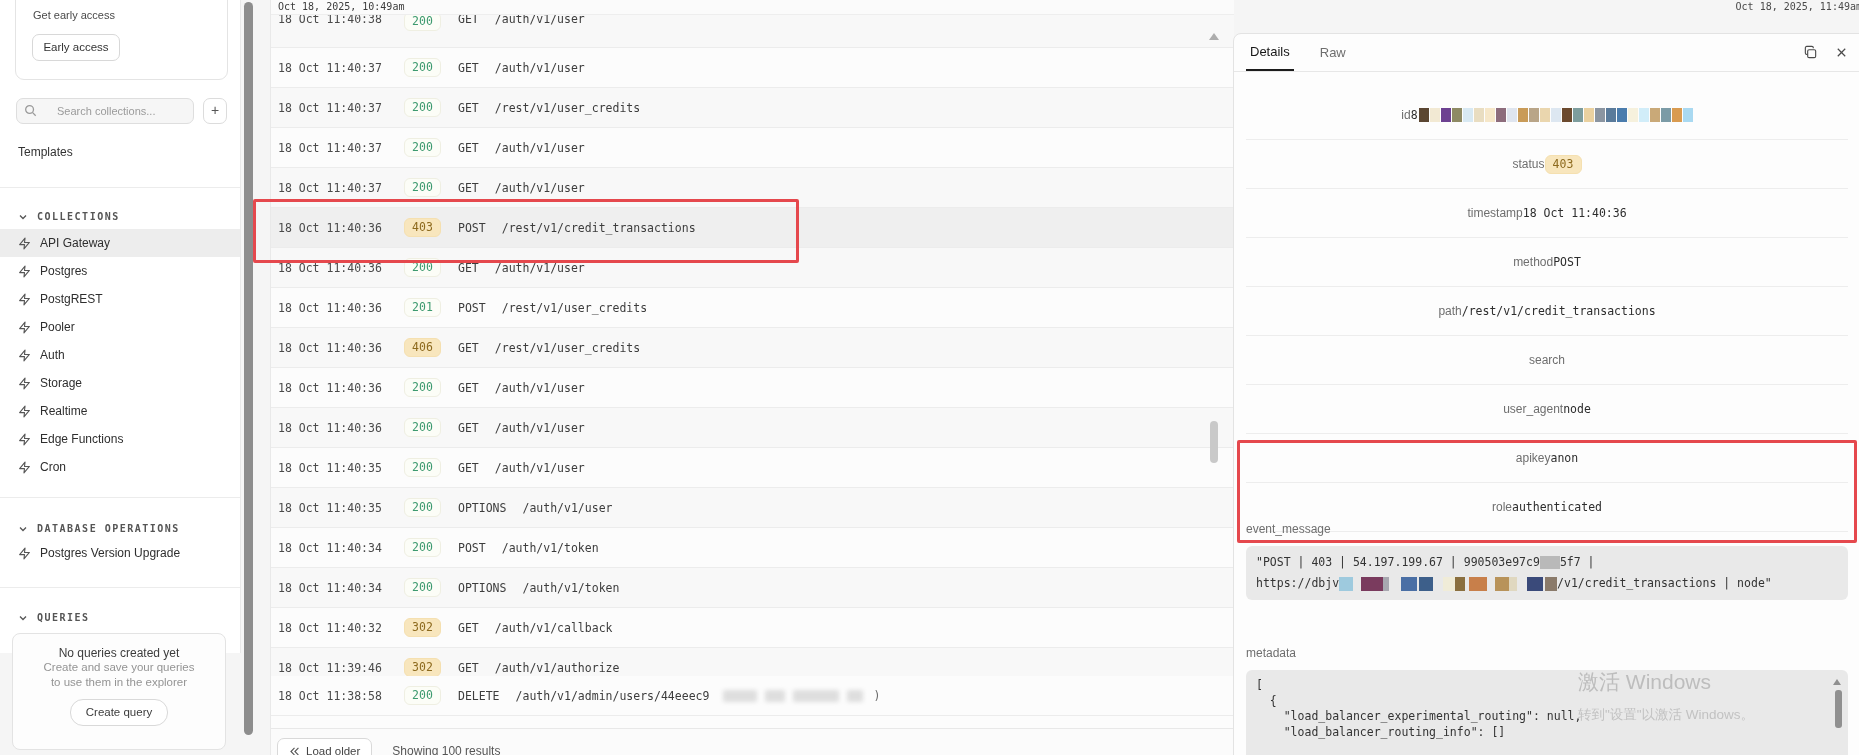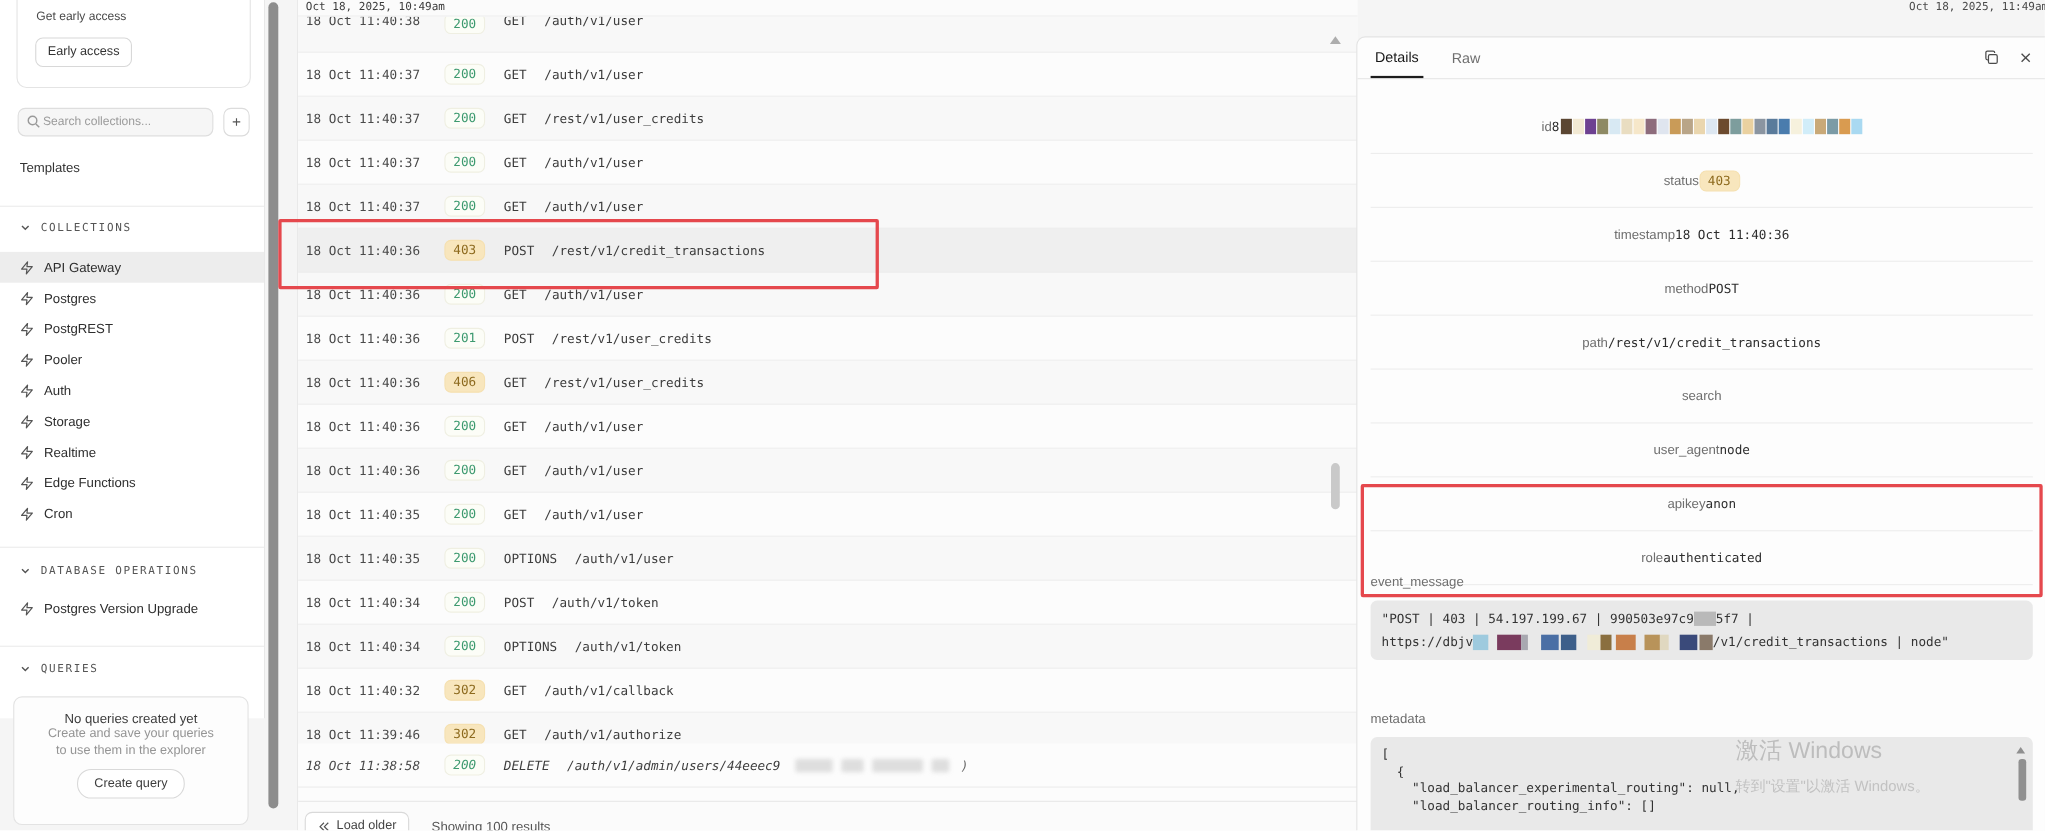--- a/index.html
+++ b/index.html
@@ -7,30 +7,30 @@
         font-family:"Liberation Sans",sans-serif;-webkit-font-smoothing:antialiased;}
   .mono{font-family:"DejaVu Sans Mono",monospace;}
 
   
   .sidebar{position:absolute;left:0;top:0;width:240px;height:653px;background:#ffffff;border-right:1px solid #e8e8e8;}
   .promo-card{position:absolute;left:15px;top:-14px;width:211px;height:92px;background:#fff;border:1px solid #e4e4e4;border-radius:9px;}
   .promo-title{position:absolute;left:17px;top:22px;font-size:11px;color:#4a4a4a;}
   .promo-btn{position:absolute;left:16px;top:47px;width:86px;height:25px;background:#fff;border:1px solid #d8d8d8;border-radius:7px;
              font-size:11.5px;color:#333;text-align:center;line-height:24px;}
   .search-box{position:absolute;left:16px;top:98px;width:178px;height:26px;background:#f6f6f6;border:1px solid #dedede;border-radius:7px;
-              box-sizing:border-box;padding:0 6px 0 22px;font-size:11px;color:#6a6a6a;font-family:"Liberation Sans",sans-serif;outline:none;}
+              box-sizing:border-box;padding:0 6px 0 40px;font-size:11px;color:#6a6a6a;font-family:"Liberation Sans",sans-serif;outline:none;}
   .search-box::placeholder{color:#9b9b9b;}
   .search-ico{position:absolute;left:24px;top:104px;width:13px;height:13px;}
   .add-btn{position:absolute;left:203px;top:98px;width:24px;height:26px;background:#fff;border:1px solid #dcdcdc;border-radius:7px;
            box-sizing:border-box;font-size:14px;color:#555;text-align:center;line-height:23px;}
   .templates-item{position:absolute;left:0;top:139px;width:240px;height:27px;line-height:27px;padding-left:18px;box-sizing:border-box;
                   font-size:12px;color:#333;}
   .divider{position:absolute;left:0;width:240px;border-top:1px solid #ececec;}
-  .sec-head{position:absolute;left:0;width:240px;height:20px;display:flex;align-items:flex-start;gap:9px;padding-left:18px;box-sizing:border-box;
-            font-family:"DejaVu Sans Mono",monospace;font-size:10px;letter-spacing:1.5px;color:#555;}
+  .sec-head{position:absolute;left:0;width:240px;height:20px;display:flex;align-items:flex-end;gap:9px;padding-left:18px;box-sizing:border-box;
+            font-family:"DejaVu Sans Mono",monospace;font-size:10px;letter-spacing:1.5px;color:#555;font-weight:bold;}
   .side-list{position:absolute;left:0;width:240px;}
   .side-item{height:28px;display:flex;align-items:center;gap:9px;padding-left:18px;box-sizing:border-box;font-size:12px;color:#2e2e2e;}
   .side-item.sel{background:#ededed;}
   .zap{display:inline-flex;width:13px;height:13px;flex:0 0 13px;}
   .queries-box{position:absolute;left:12px;top:633px;width:214px;height:117px;background:#fdfdfd;border:1px solid #e3e3e3;border-radius:8px;
                box-sizing:border-box;text-align:center;}
   .qb-title{margin-top:12px;font-size:12px;color:#3c3c3c;}
   .qb-line{font-size:11.5px;color:#949494;line-height:15px;}
   .qb-line:first-of-type{margin-top:7px;}
   .qb-btn{margin-top:9px;display:inline-block;width:96px;height:25px;background:#fff;border:1px solid #d9d9d9;border-radius:13px;
@@ -392,21 +392,21 @@
 
   <div class="logrow odd" style="top: 648px; height: 40px;">
     <span class="t mono">18 Oct 11:39:46</span>
     <span class="pill mono warn">302</span>
     <span class="m mono">GET</span>
     <span class="p mono">/auth/v1/authorize</span>
 
     <span class="paren mono"></span>
   </div>
 
-  <div class="logrow even" style="top: 676px; height: 40px; font-style: italic;">
+  <div class="logrow even" style="top: 676px; height: 40px;">
     <span class="t mono">18 Oct 11:38:58</span>
     <span class="pill mono ok">200</span>
     <span class="m mono">DELETE</span>
     <span class="p mono">/auth/v1/admin/users/44eeec9</span>
     <span class="redact" style="display: inline-flex;">
             <i style="width: 34px;"></i>
             <i style="width: 20px;"></i>
             <i style="width: 46px;"></i>
             <i style="width: 16px;"></i>
           </span>

